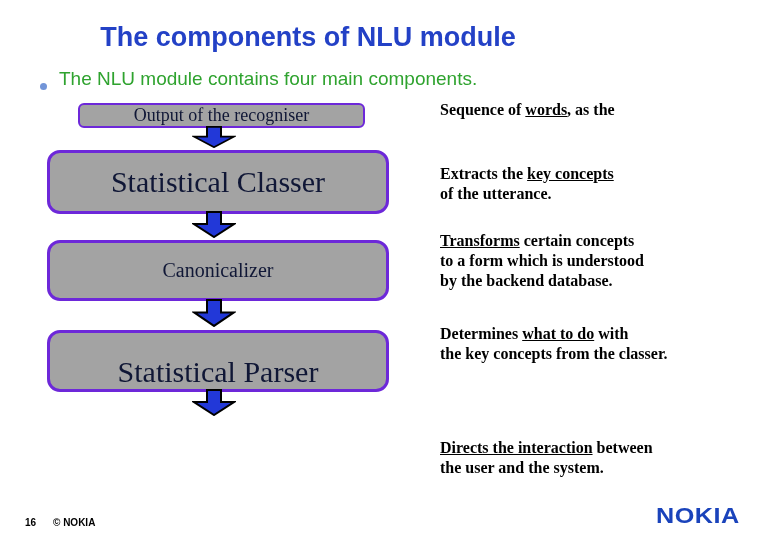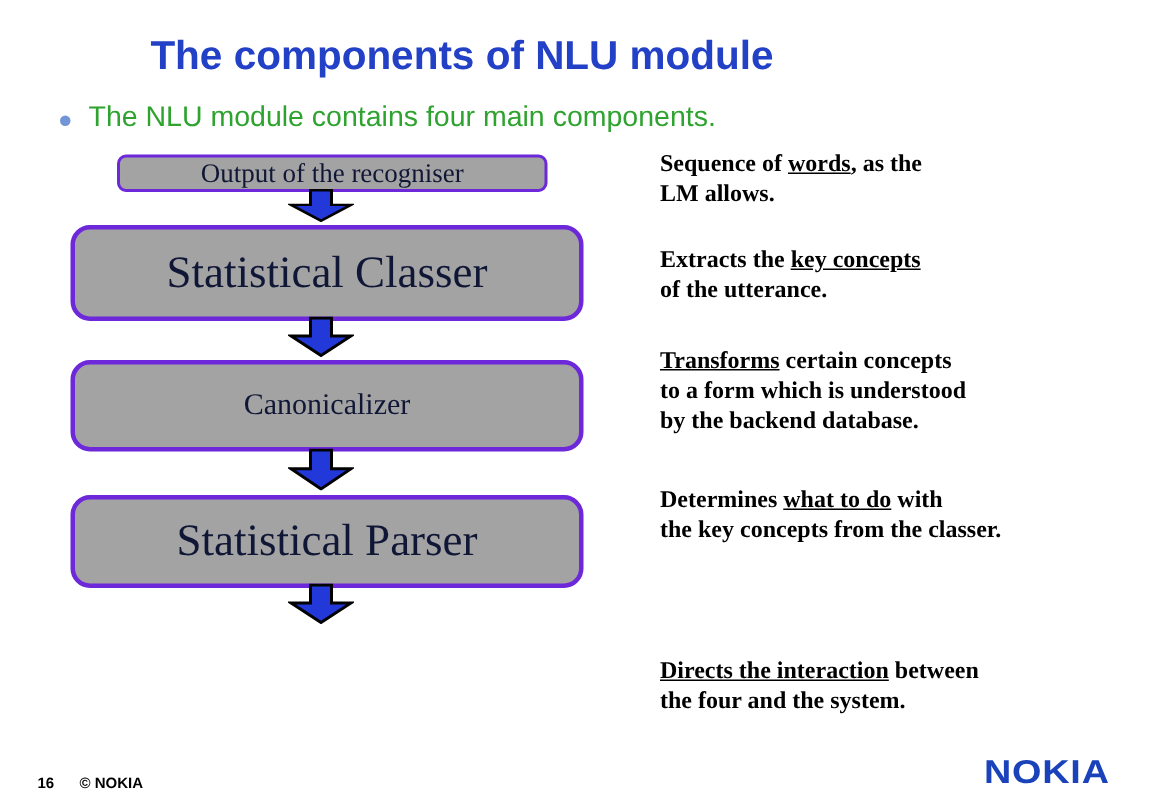--- a/index.html
+++ b/index.html
@@ -4,37 +4,37 @@
 <style>
   html,body { margin:0; padding:0; background:#fff; }
   .slide {
     position:relative; width:780px; height:540px; background:#ffffff;
     font-family:"Liberation Sans", sans-serif; overflow:hidden;
   }
   .title {
     position:absolute; top:22px; left:0; width:616px; text-align:center;
     font-size:27px; font-weight:bold; color:#2341c6; letter-spacing:0px;
   }
-  .bullet-row { position:absolute; top:68px; left:40px; display:flex; align-items:flex-start; }
+  .bullet-row { position:absolute; top:68px; left:40px; display:flex; align-items:flex-end; }
   .dot {
     width:7px; height:7px; border-radius:50%; background:#7295d8;
     margin-top:9px; margin-right:12px; flex:0 0 auto;
   }
   .bullet-text { font-size:19px; color:#2fa32f; }
 
   
   .dbox {
     position:absolute; background:#a3a3a3; border:3px solid #6d28d9; border-radius:13px;
     display:flex; align-items:center; justify-content:center;
     font-family:"Liberation Serif", serif; color:#101736; white-space:nowrap;
   }
   .box1 { left:78px;  top:103px; width:283px; height:21px; font-size:18px; border-width:2px; border-radius:6px; }
   .box2 { left:47px;  top:150px; width:336px; height:58px; font-size:30px; }
   .box3 { left:47px;  top:240px; width:336px; height:55px; font-size:20px; }
-  .box4 { left:47px;  top:330px; width:336px; height:56px; font-size:30px; }
+  .box4 { left:47px;  top:330px; width:336px; height:56px; font-size:30px;align-items:flex-end; }
 
   .arrow { position:absolute; left:192px; width:44px; }
   .arrow1 { top:126px; height:22px; }
   .arrow2 { top:211px; height:27px; }
   .arrow3 { top:299px; height:28px; }
   .arrow4 { top:389px; height:27px; }
 
   
   .anno {
     position:absolute; left:440px; color:#000;
@@ -98,37 +98,36 @@
   <div class="dbox box4">
     <span>Statistical Parser</span>
   </div>
 
   <svg class="arrow arrow4" viewBox="0 0 44 27" preserveAspectRatio="none">
     <polygon points="15,1 29,1 29,13 42,13 22,26 2,13 15,13" fill="#2238d8" stroke="#000" stroke-width="2"></polygon>
   </svg>
 
   <div class="anno anno1">
       <div><span>Sequence of </span><span class="u">words</span><span>, as the</span></div>
-      <div><span>LM allows.</span></div>
     </div>
   <div class="anno anno2">
       <div><span>Extracts the </span><span class="u">key concepts</span></div>
       <div><span>of the utterance.</span></div>
     </div>
   <div class="anno anno3">
       <div><span class="u">Transforms</span><span> certain concepts</span></div>
       <div><span>to a form which is understood</span></div>
       <div><span>by the backend database.</span></div>
     </div>
   <div class="anno anno4">
       <div><span>Determines </span><span class="u">what to do</span><span> with</span></div>
       <div><span>the key concepts from the classer.</span></div>
     </div>
   <div class="anno anno5">
       <div><span class="u">Directs the interaction</span><span> between</span></div>
-      <div><span>the four and the system.</span></div>
+      <div><span>the user and the system.</span></div>
     </div>
 
   <div class="foot pagenum">16</div>
   <div class="foot copy">© NOKIA</div>
   <div class="nokia-logo">NOKIA</div>
 
 </div>
 
 </body></html>

